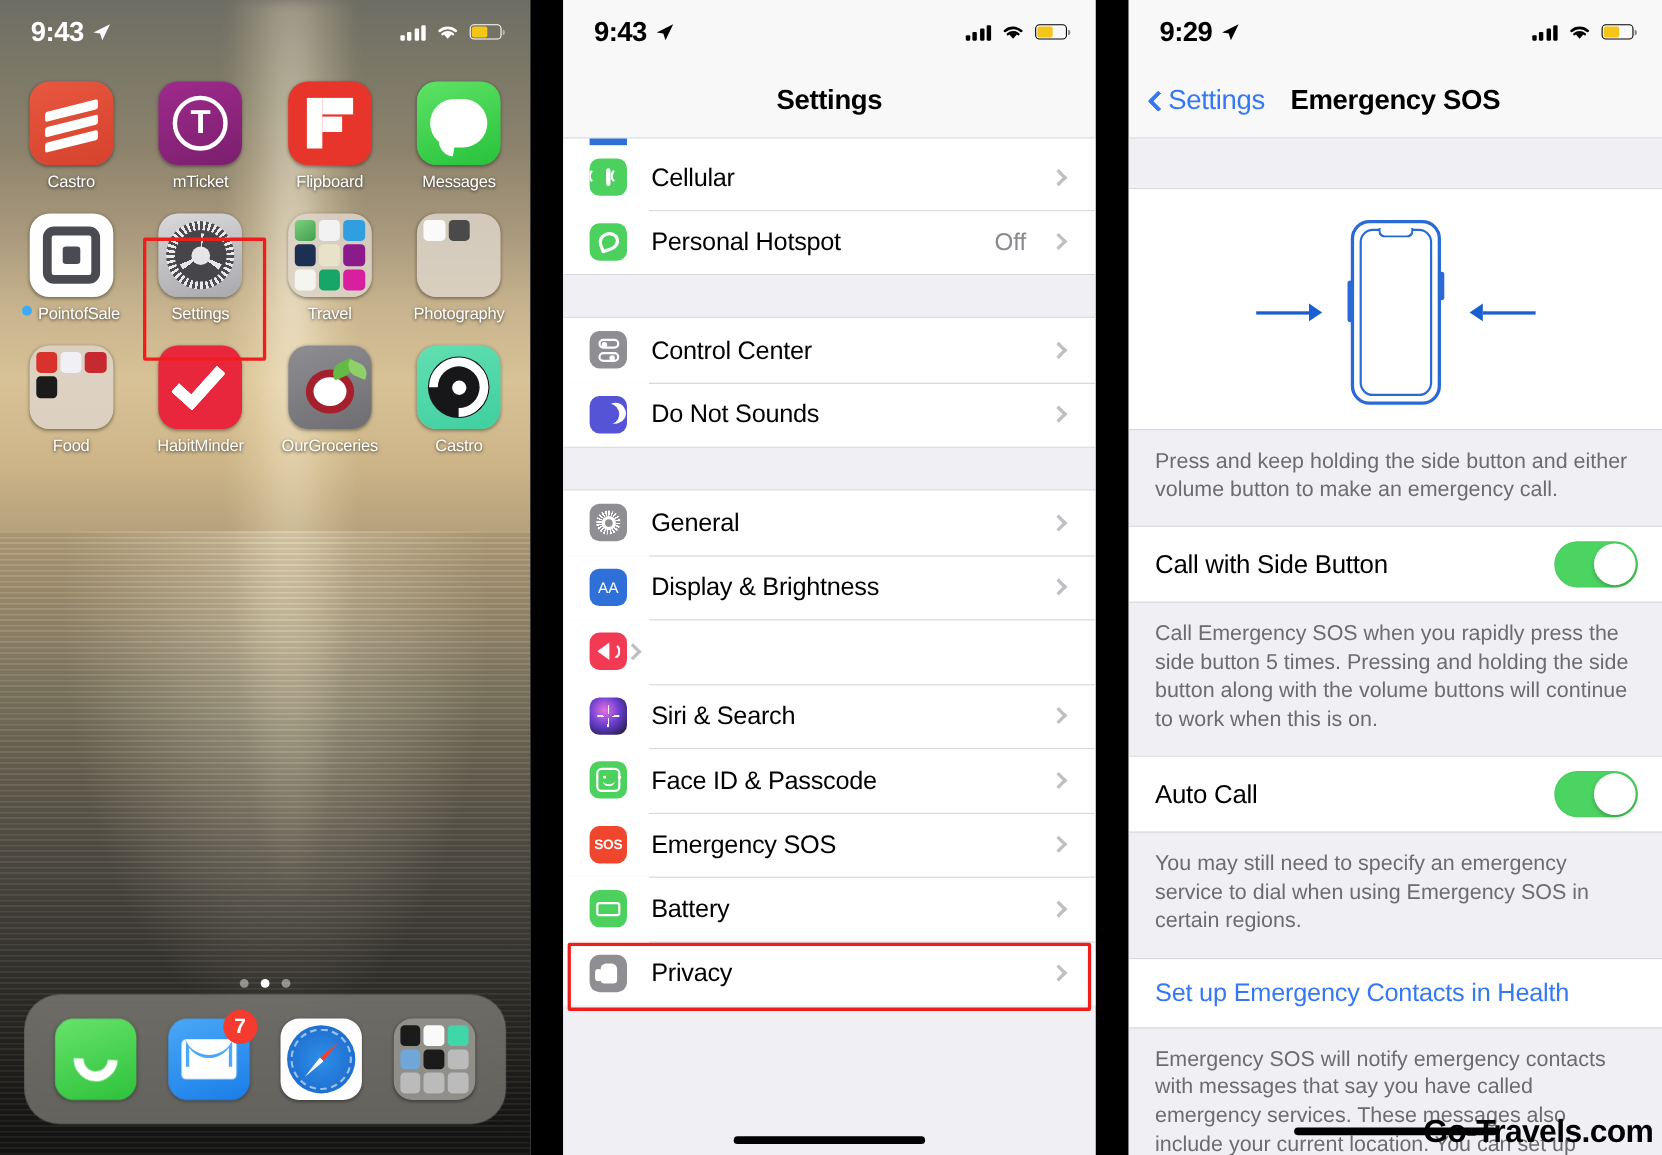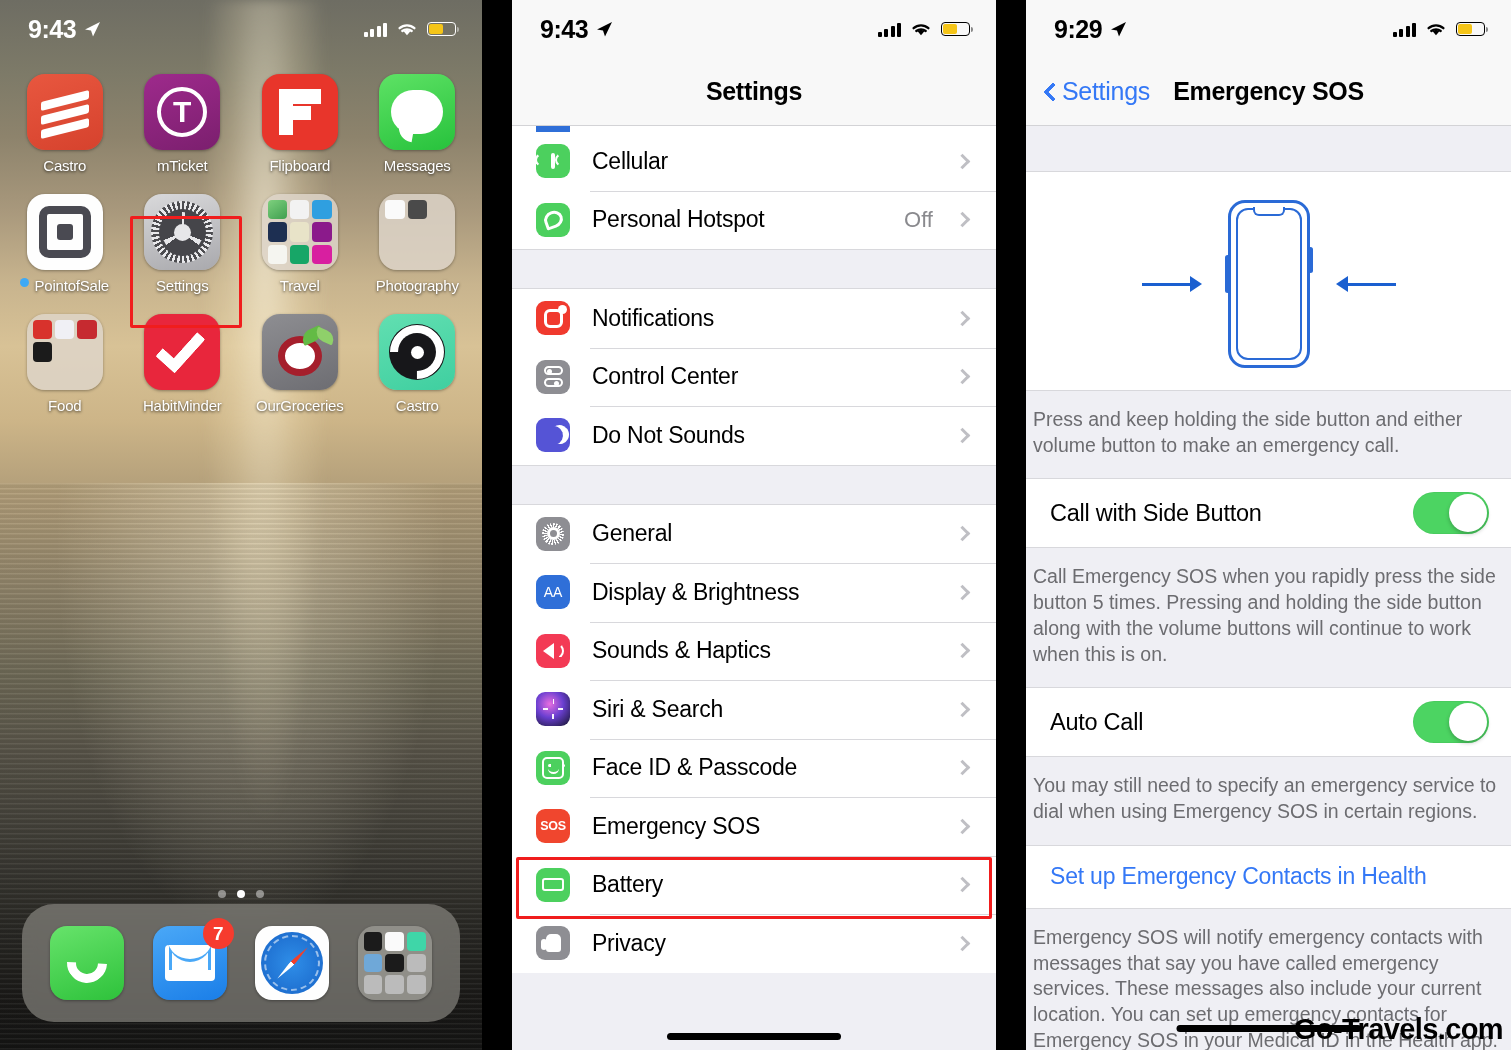--- a/index.html
+++ b/index.html
@@ -258,21 +258,21 @@
   .arrow.right .head { border-left:12px solid #1a5fd0; }
   .arrow.left .head { border-right:12px solid #1a5fd0; }
   .phone-art { width:82px; height:168px; border:3px solid #2a6ad6; border-radius:17px; position:relative;
                margin:0 26px; background:#fff; }
   .phone-art .inner { position:absolute; inset:5px; border:2px solid #2a6ad6; border-radius:12px; }
   .phone-art .notch { position:absolute; left:50%; transform:translateX(-50%); top:4px; width:32px; height:9px;
                       background:#fff; border:2px solid #2a6ad6; border-top:none; border-radius:0 0 6px 6px; z-index:2; }
   .phone-art .btn-l { position:absolute; left:-6px; top:52px; width:5px; height:38px; background:#2a6ad6; border-radius:3px; }
   .phone-art .btn-r { position:absolute; right:-6px; top:44px; width:5px; height:26px; background:#2a6ad6; border-radius:3px; }
 
-  .foot { background:#efeff4; padding:16px 7px 20px; border-top:1px solid #d8d8dc; border-bottom:1px solid #d8d8dc; }
+  .foot { background:#efeff4; padding:16px 24px 20px; border-top:1px solid #d8d8dc; border-bottom:1px solid #d8d8dc; }
   .foot p { font-size:19.5px; line-height:1.32; color:#6c6c70; }
 
   .sw-row { background:#fff; height:68px; display:flex; align-items:center; justify-content:space-between;
             padding:0 22px 0 24px; }
   .sw-lbl { font-size:23.5px; color:#000; letter-spacing:-.25px; }
   .switch { width:76px; height:42px; border-radius:22px; background:#4cd462; position:relative; flex:0 0 auto;
             box-shadow: inset 0 0 0 1px rgba(0,0,0,.04); }
   .switch i { position:absolute; right:2px; top:2px; width:38px; height:38px; border-radius:50%; background:#fff;
               box-shadow: 0 2px 4px rgba(0,0,0,.25); display:block; }
   .link-row { background:#fff; height:62px; display:flex; align-items:center; padding:0 24px; }
@@ -553,27 +553,20 @@
           <span class="row-lbl">Personal Hotspot</span>
           <span class="row-val">Off</span>
           <span class="chev-r"></span>
         </div>
       </div>
 
       <div class="sec-gap"></div>
 
       <div>
         <div class="row">
-          <span class="row-ic i-notif">
-              <i class="nb"></i>
-            </span>
-          <span class="row-lbl">Notifications</span>
-          <span class="chev-r"></span>
-        </div>
-        <div class="row">
           <span class="row-ic i-cc">
             <span style="display:flex;flex-direction:column;align-items:center">
               <i class="tg a">
                   <i></i>
                 </i>
                 <i class="tg b">
                   <i></i>
                 </i>
             </span>
           </span>
@@ -606,21 +599,20 @@
           <span class="row-lbl">Display &amp; Brightness</span>
           <span class="chev-r"></span>
         </div>
         <div class="row">
           <span class="row-ic i-snd">
             <span style="display:flex;align-items:center">
                 <i class="spk"></i>
                 <i class="wv"></i>
               </span>
           </span>
-          <span class="row-lbl">Sounds &amp; Haptics</span>
           <span class="chev-r"></span>
         </div>
         <div class="row">
           <span class="row-ic i-siri">
               <i class="sp"></i>
             </span>
           <span class="row-lbl">Siri &amp; Search</span>
           <span class="chev-r"></span>
         </div>
         <div class="row">

